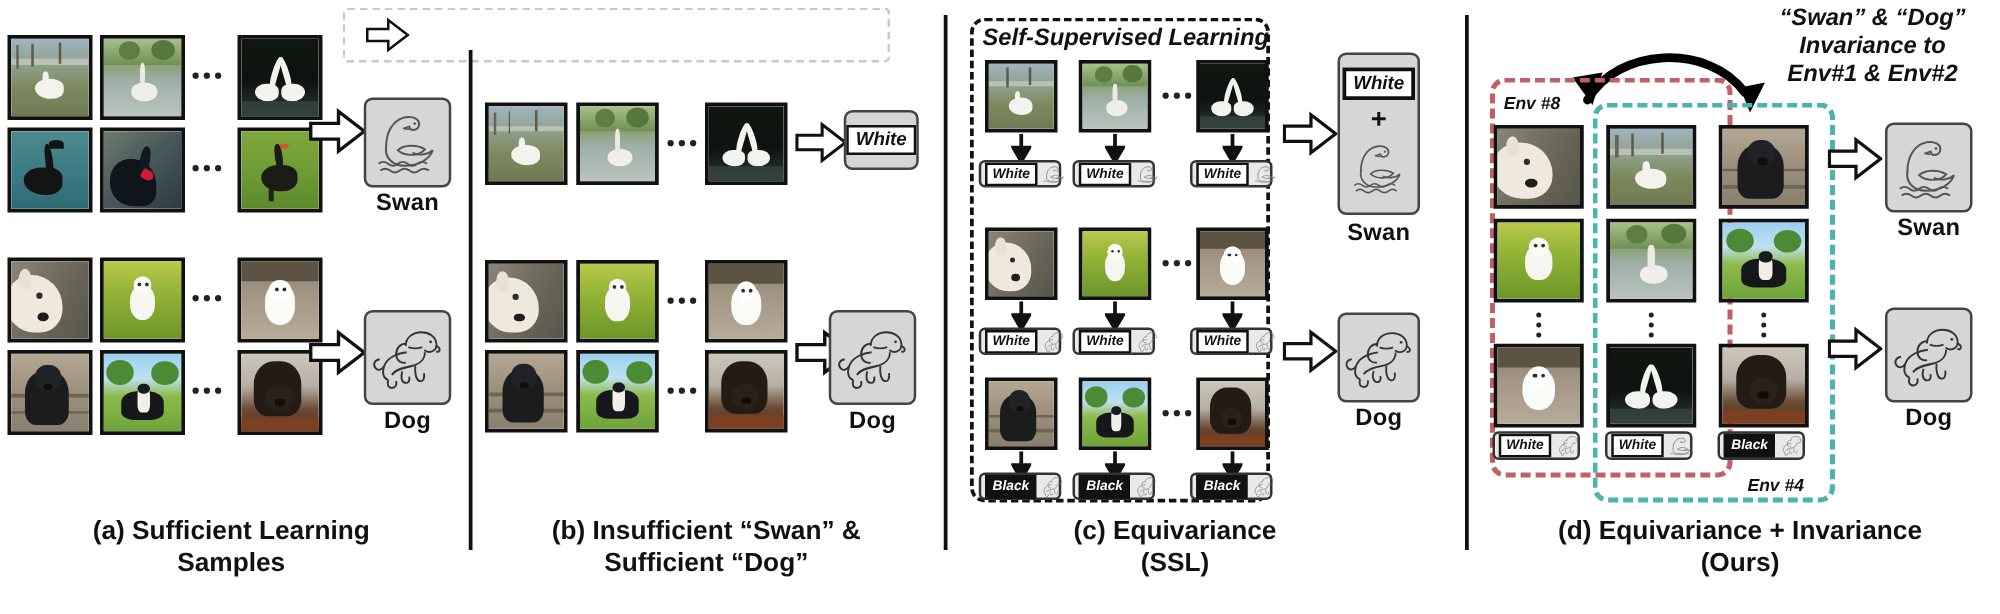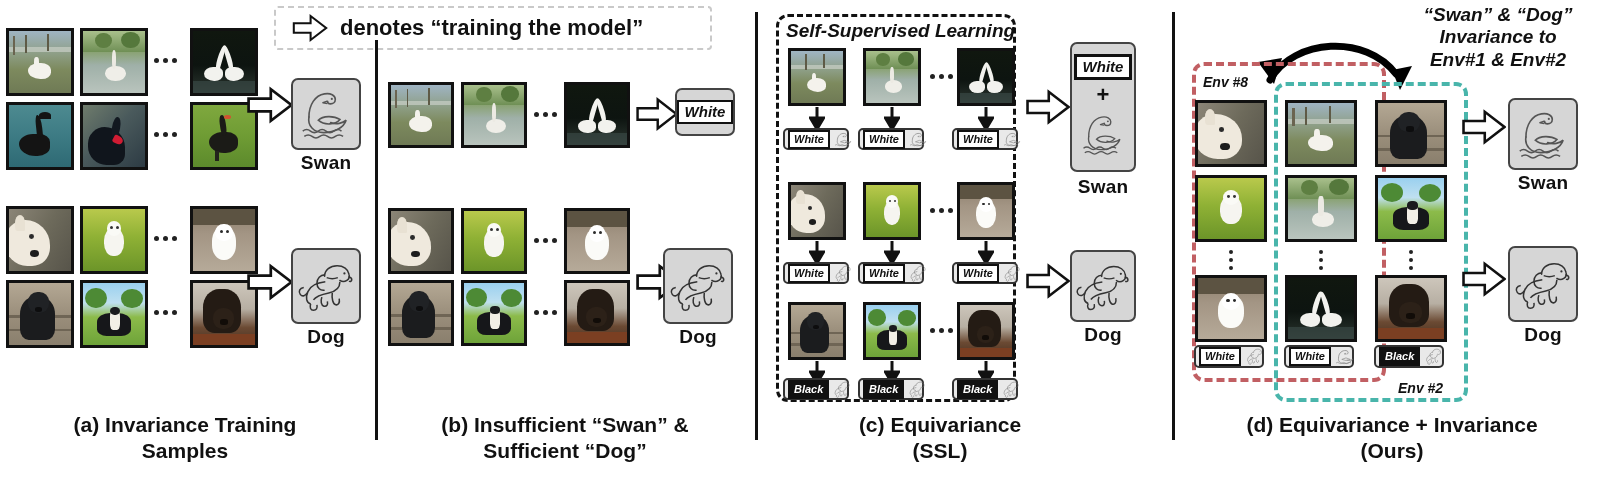--- a/index.html
+++ b/index.html
@@ -112,21 +112,20 @@
     <g id="sym-downarrow">
       <path d="M8 0 L8 14 M8 22 L1.5 11 L14.5 11 Z" fill="#111" stroke="#111" stroke-width="3"></path>
     </g>
   </defs>
 </svg>
 
 <div class="legend abs" style="left:274px;top:6px;width:438px;height:44px;">
   <svg width="40" height="30" viewBox="0 0 58 50">
     <use href="#sym-barrow" transform="translate(0,0)"></use>
   </svg>
-  <span class="ltxt">denotes “training the model”</span>
 </div>
 
 <div class="divider" style="left:375px;top:40px;height:400px;"></div>
 <div class="divider" style="left:755px;top:12px;height:428px;"></div>
 <div class="divider" style="left:1172px;top:12px;height:428px;"></div>
 
 <div>
 
   <div class="photo" style="left:6px;top:28px;width:68px;height:68px;">
     <div style="position:absolute;inset:0;background:linear-gradient(#9fb4c3 0%,#8fa08a 34%,#7d8a5e 62%,#6f7a55 100%);"></div>
@@ -254,21 +253,21 @@
   <svg class="barrow" style="left:247px;top:262px;" width="46" height="40" viewBox="0 0 58 50">
     <use href="#sym-barrow"></use>
   </svg>
   <div class="card" style="left:291px;top:248px;width:70px;height:76px;">
     <svg width="64" height="62" viewBox="0 0 92 84">
         <use href="#sym-dog"></use>
       </svg>
   </div>
   <div class="cardlabel" style="left:291px;top:326px;width:70px;">Dog</div>
 
-  <div class="caption" style="left:10px;top:412px;width:350px;">(a) Invariance Training
+  <div class="caption" style="left:10px;top:412px;width:350px;">(a) Sufficient Learning
 Samples</div>
 </div>
 
 <div>
   <div class="photo" style="left:388px;top:82px;width:66px;height:66px;">
     <div style="position:absolute;inset:0;background:linear-gradient(#9fb4c3 0%,#8fa08a 34%,#7d8a5e 62%,#6f7a55 100%);"></div>
     <div style="position:absolute;left:0;top:26%;width:100%;height:8%;background:#c9cfc6;opacity:.7;"></div>
     <div style="position:absolute;left:6%;top:8%;width:4%;height:30%;background:#6a6450;"></div>
     <div style="position:absolute;left:26%;top:6%;width:3%;height:30%;background:#5e5a46;"></div>
     <div style="position:absolute;left:62%;top:5%;width:3%;height:28%;background:#5e5a46;"></div>
@@ -580,21 +579,21 @@
 
   <svg class="abs" style="left:1248px;top:22px;" width="170" height="84" viewBox="0 0 170 84">
     <path d="M22 58 C46 16 118 12 148 52" fill="none" stroke="#000" stroke-width="7" stroke-linecap="round"></path>
     <path d="M26 62 L10 40 L34 36 Z" fill="#000"></path>
     <path d="M144 48 L164 44 L152 68 Z" fill="#000"></path>
   </svg>
 
   <div class="envbox env1" style="left:1192px;top:62px;width:194px;height:320px;"></div>
   <div class="envbox env2" style="left:1274px;top:82px;width:194px;height:320px;"></div>
   <div class="envlabel" style="left:1203px;top:74px;">Env #8</div>
-  <div class="envlabel" style="left:1398px;top:380px;">Env #2</div>
+  <div class="envlabel" style="left:1398px;top:380px;">Env #4</div>
 
   <div class="photo" style="left:1195px;top:100px;width:72px;height:67px;">
     <div style="position:absolute;inset:0;background:linear-gradient(120deg,#8b8577 0%,#6d6a5b 50%,#57544a 100%);"></div>
     <div style="position:absolute;left:-6%;top:18%;width:72%;height:74%;background:#efe9dd;border-radius:45% 55% 40% 50%;"></div>
     <div style="position:absolute;left:10%;top:10%;width:16%;height:26%;background:#e8e1d3;border-radius:50% 50% 10% 30%;"></div>
     <div style="position:absolute;left:32%;top:40%;width:8%;height:8%;background:#2b2b2b;border-radius:50%;"></div>
     <div style="position:absolute;left:34%;top:66%;width:14%;height:11%;background:#1d1d1d;border-radius:50%;"></div>
   </div>
   <div class="photo" style="left:1195px;top:175px;width:72px;height:67px;">
     <div style="position:absolute;inset:0;background:linear-gradient(#b9c94c 0%,#8fb135 45%,#6c9529 100%);"></div>

